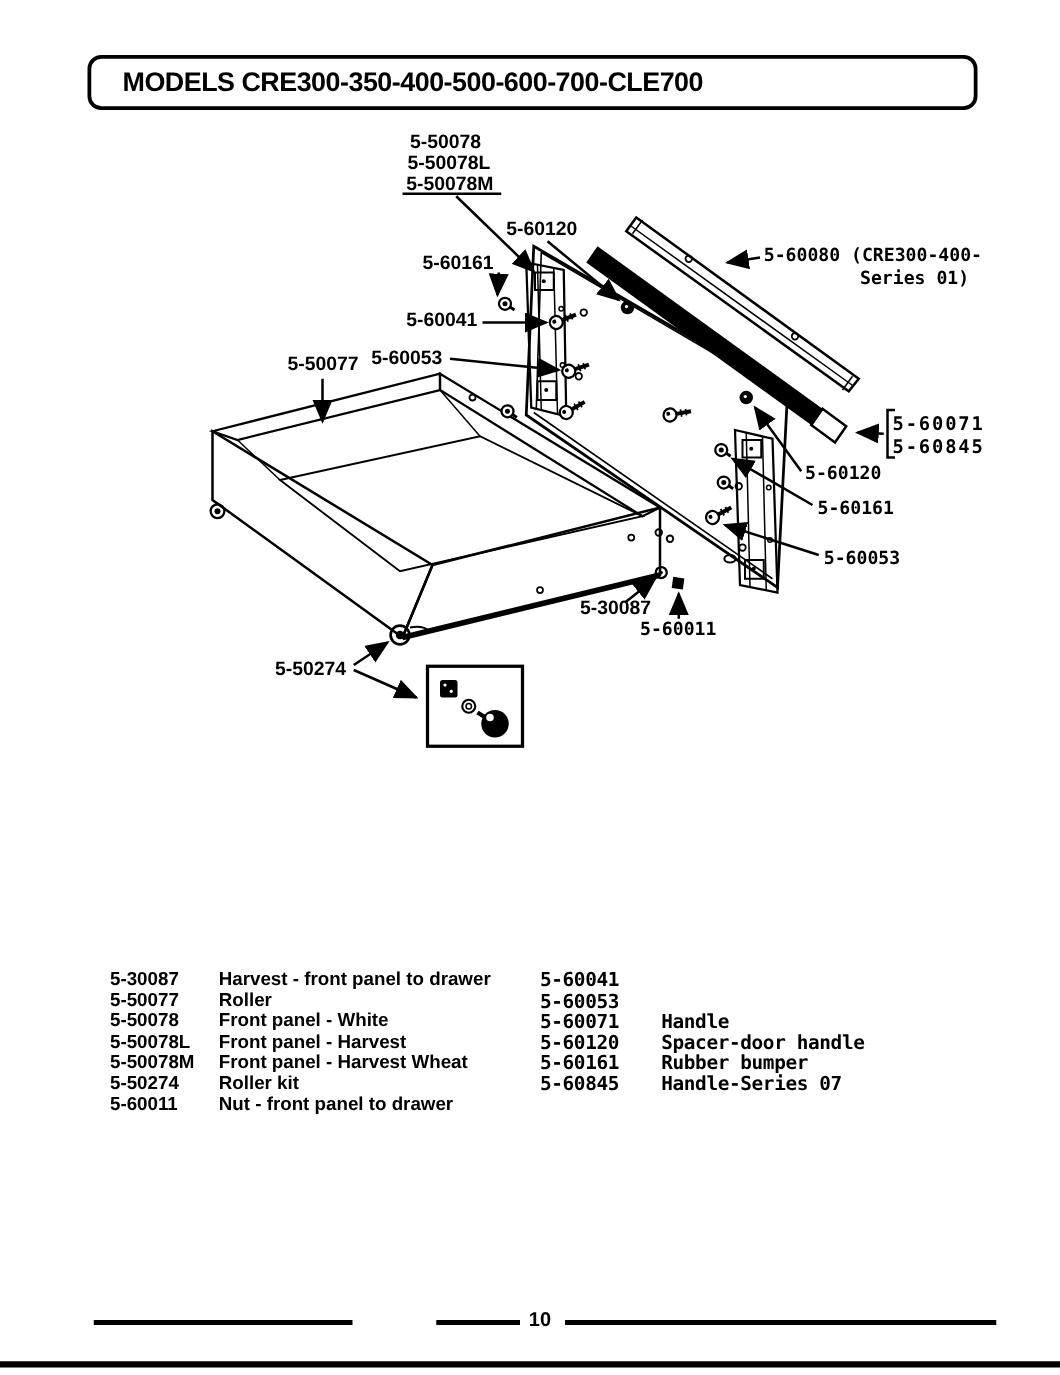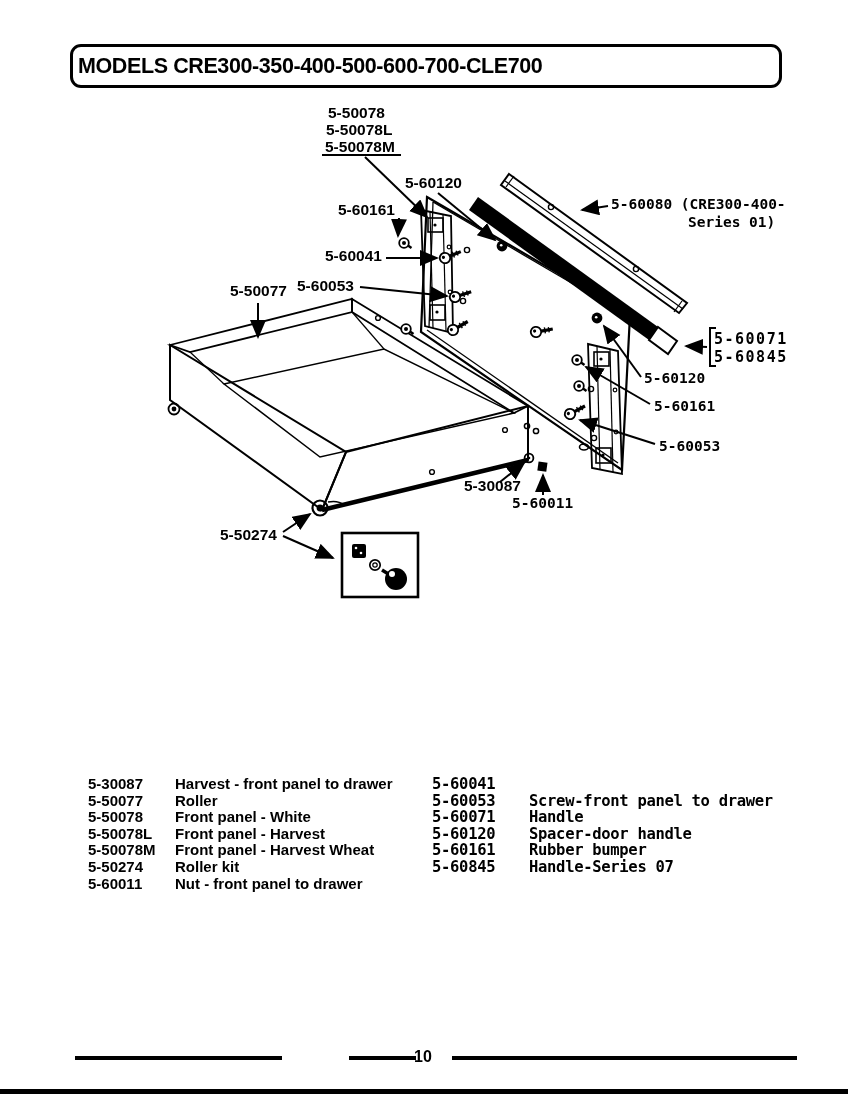--- a/index.html
+++ b/index.html
@@ -9,40 +9,40 @@
     font-family:"Liberation Sans",sans-serif;color:#000;
   }
   
   .title-box{
     position:absolute;left:70px;top:44px;width:712px;height:44px;
     border:3.5px solid #000;border-radius:11px;box-sizing:border-box;
     display:flex;align-items:center;justify-content:space-between;
     padding:0 6px 0 5px;background:#fff;
   }
   .title-box span{
-    font-weight:bold;font-size:21.5px;letter-spacing:-0.4px;white-space:nowrap;
+    font-weight:bold;font-size:21.5px;letter-spacing:-0.4px;white-space:nowrap;margin-left:20px;
   }
   
   svg.diagram{position:absolute;left:0;top:0;}
   .ln{stroke:#000;fill:none;}
   .ldr{stroke:#000;stroke-width:2;fill:none;}
   .cal-h{font-family:"Liberation Sans",sans-serif;font-weight:bold;font-size:15.5px;}
   .cal-t{font-family:"DejaVu Sans Mono",monospace;font-weight:bold;font-size:14.5px;}
   .cal-tw{font-family:"DejaVu Sans Mono",monospace;font-weight:bold;font-size:15px;letter-spacing:1.5px;}
   
   .plist{position:absolute;line-height:16.6px;white-space:nowrap;}
   .plist-left{left:88px;top:776px;width:345px;font-family:"Liberation Sans",sans-serif;font-weight:bold;font-size:15px;}
   .plist-right{left:432px;top:776px;width:385px;font-family:"DejaVu Sans Mono",monospace;font-weight:bold;font-size:15.5px;letter-spacing:-0.3px;}
   .prow{display:flex;align-items:flex-start;}
   .plist-left .pnum{width:87px;flex:0 0 87px;}
   .plist-right .pnum{width:97px;flex:0 0 97px;}
   .pdesc div{line-height:16.6px;}
   
   .fline{position:absolute;height:4px;background:#000;}
-  .page-number{position:absolute;left:414px;top:1048px;width:36px;
+  .page-number{position:absolute;left:414px;top:1048px;width:36px;text-align:center;
     font-weight:bold;font-size:16px;font-family:"Liberation Sans",sans-serif;}
   .page-bottom-edge{position:absolute;left:0;top:1089px;width:848px;height:5px;background:#000;}
 </style>
 </head>
 <body>
 
 <div class="page">
 
   <div class="title-box">
     <span>MODELS CRE300-350-400-500-600-700-CLE700</span>
@@ -256,21 +256,20 @@
         <span class="pdesc">Nut - front panel to drawer</span>
       </div>
   </div>
 
   <div class="plist plist-right">
     <div class="prow">
         <span class="pnum">5-60041</span>
       </div>
     <div class="prow">
         <span class="pnum">5-60053</span>
-        <span class="pdesc">Screw-front panel to drawer</span>
       </div>
     <div class="prow">
         <span class="pnum">5-60071</span>
         <span class="pdesc">Handle</span>
       </div>
     <div class="prow">
         <span class="pnum">5-60120</span>
         <span class="pdesc">Spacer-door handle</span>
       </div>
     <div class="prow">

